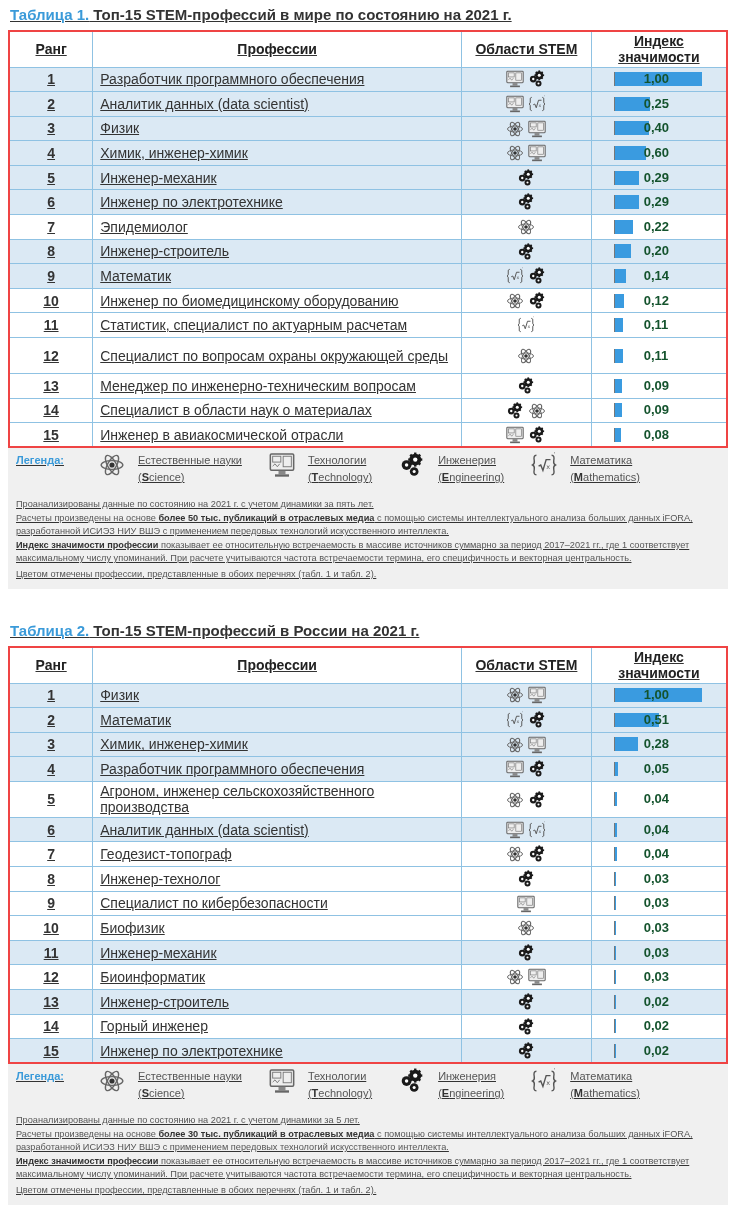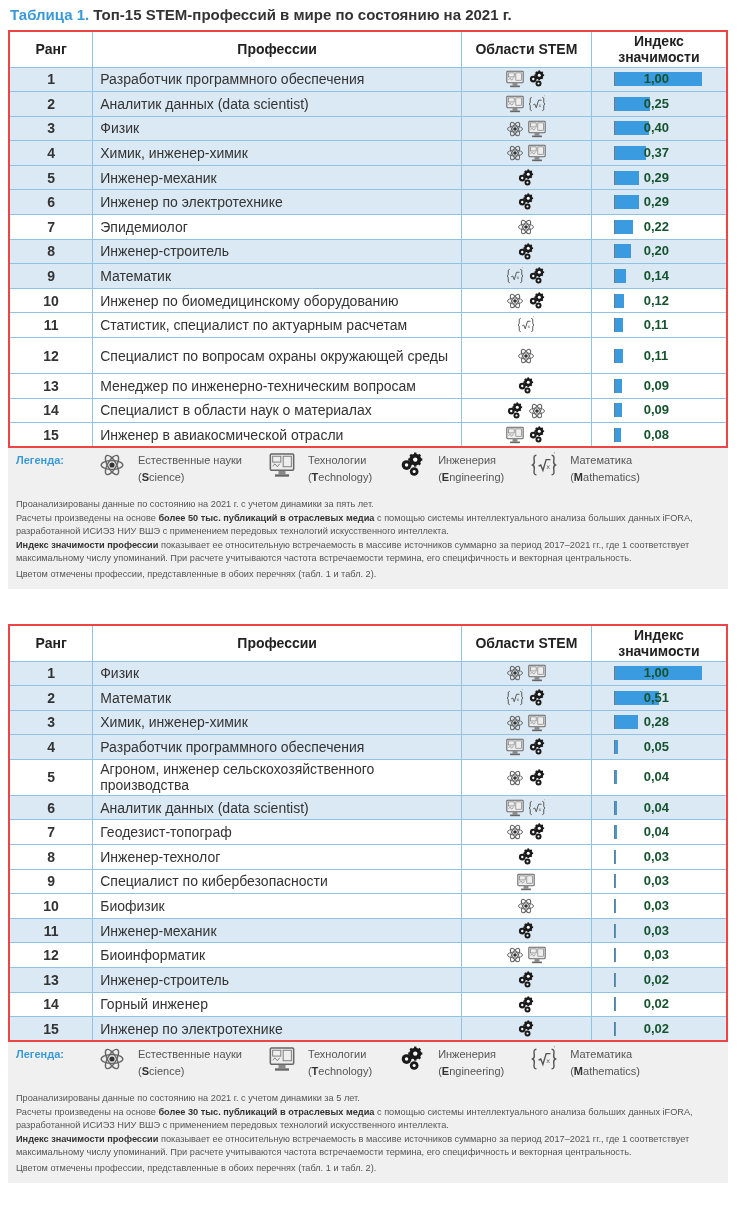--- a/index.html
+++ b/index.html
@@ -1,17 +1,17 @@
 <!DOCTYPE html>
 <html><head>
 <meta charset="utf-8">
 <style>
   * { box-sizing: border-box; margin: 0; padding: 0; }
   body { width: 750px; height: 1226px; background: #ffffff; font-family: "Liberation Sans", sans-serif; color: #333; position: relative; overflow: hidden; }
-  .section { position: absolute; left: 8px; width: 656px; }
+  .section { position: absolute; left: 8px; width: 656px; text-decoration: underline; }
   .caption { font-size: 15px; font-weight: bold; color: #333; height: 22px; line-height: 22px; padding-left: 2px; }
   .caption .num { color: #3a9ad9; }
   table { border-collapse: collapse; width: 720px; background: #fff; border: 2px solid #ef4444; }
   th, td { border: 1px solid #8fc2e3; }
   th { font-size: 14px; font-weight: bold; color: #222; height: 36px; line-height: 16px; text-align: center; }
   td { font-size: 14px; color: #333; }
   td.rank { width: 84px; text-align: center; font-weight: bold; }
   td.prof { width: 370px; padding-left: 7px; line-height: 16px; }
   td.stem { width: 130px; text-align: center; }
   td.idx { width: 136px; position: relative; }
@@ -160,21 +160,21 @@
                 <rect x="2" y="1.5" width="20" height="14" rx="1" fill="#eee" stroke="#666" stroke-width="1.3"></rect>
                 <rect x="4" y="3.5" width="7" height="5" fill="none" stroke="#777" stroke-width="0.8"></rect>
                 <rect x="13" y="3.5" width="7" height="9" fill="none" stroke="#777" stroke-width="0.8"></rect>
                 <polyline points="4,12 6,10 8,12.5 10,10" fill="none" stroke="#777" stroke-width="0.8"></polyline>
                 <rect x="9" y="16" width="6" height="3" fill="#888"></rect>
                 <rect x="6" y="19" width="12" height="2" fill="#666"></rect>
               </svg>
 </span></td>
           <td class="idx">
             <div class="bar" style="width: 32.56px; background: rgb(58, 155, 224);"></div>
-            <span class="val">0,37</span>
+            <span class="val">0,60</span>
           </td>
         </tr>
         <tr class="r hl">
           <td class="rank">5</td>
           <td class="prof">Инженер-механик</td>
           <td class="stem"><span class="icon">
   <svg viewBox="0 0 24 24">
                 <g fill="#1a1a1a">
                   <circle cx="15" cy="7" r="5.5"></circle>
                   <circle cx="7" cy="12" r="4.5"></circle>
@@ -579,20 +579,21 @@
     <div class="notes">
       <p>Проанализированы данные по состоянию на 2021 г. с учетом динамики за пять лет.</p>
       <p><span>Расчеты произведены на основе </span><b>более 50 тыс. публикаций в отраслевых медиа</b><span> с помощью системы интеллектуального анализа больших данных iFORA, разработанной ИСИЭЗ НИУ ВШЭ с применением передовых технологий искусственного интеллекта.</span></p>
       <p><b>Индекс значимости профессии</b><span> показывает ее относительную встречаемость в массиве источников суммарно за период 2017–2021 гг., где 1 соответствует максимальному числу упоминаний. При расчете учитываются частота встречаемости термина, его специфичность и векторная центральность.</span></p>
       <p class="gap">Цветом отмечены профессии, представленные в обоих перечнях (табл. 1 и табл. 2).</p>
     </div>
   </div>
 </div>
 
 <div class="section" style="top:620px;">
+  <div class="caption"><span class="num">Таблица 2.</span><span> Топ-15 STEM-профессий в России на 2021 г.</span></div>
   <table style="margin-top:4px;">
     <thead>
       <tr>
         <th>Ранг</th>
         <th>Профессии</th>
         <th>Области STEM</th>
         <th><span>Индекс</span><br><span>значимости</span></th>
       </tr>
     </thead>
     <tbody id="t2body">

